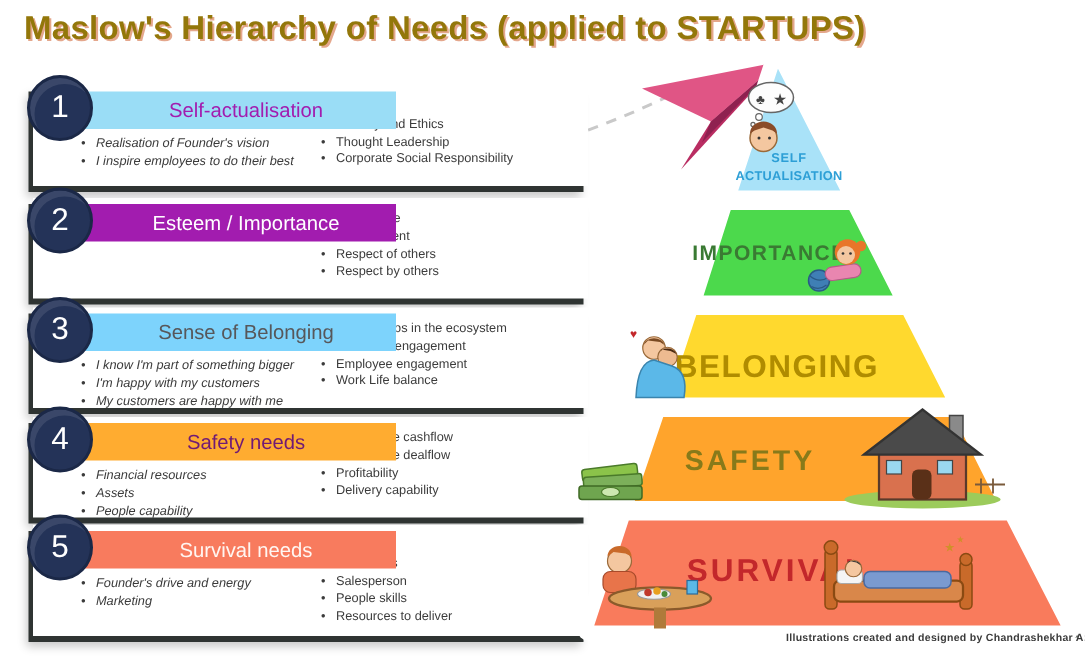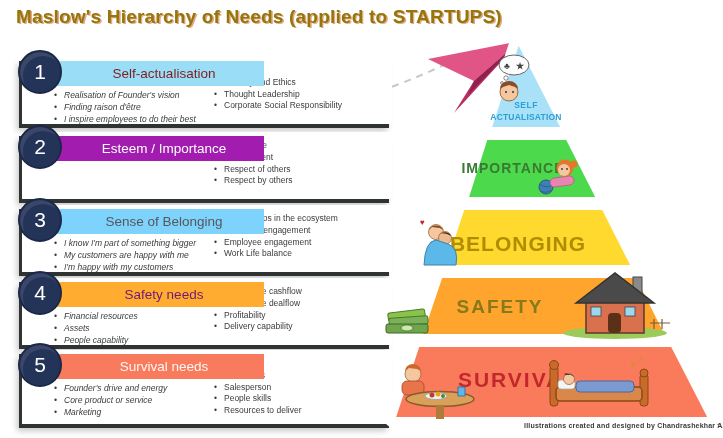--- a/index.html
+++ b/index.html
@@ -1,27 +1,27 @@
 <!DOCTYPE html>
 <html><head>
 <meta charset="utf-8">
 <style>
   html,body{margin:0;padding:0;background:#fff;}
   .stage{position:relative;width:723px;height:438px;background:#ffffff;overflow:hidden;
          font-family:"Liberation Sans",sans-serif;}
-  .title{position:absolute;left:16px;top:6px;font-size:19px;font-weight:bold;color:#93770A;
+  .title{position:absolute;left:16px;top:6px;font-size:22px;font-weight:bold;color:#93770A;
          letter-spacing:.2px;text-shadow:1.4px 1.4px 0 rgba(205,95,45,.55);white-space:nowrap;}
   
   .card{position:absolute;left:22px;width:370px;background:#fff;
         box-shadow:-3px 4px 0 #2F3432, -5px 7px 6px rgba(0,0,0,.22);}
   .r1{top:57px;height:67px}.r2{top:132px;height:67px}.r3{top:205px;height:67px}
   .r4{top:278px;height:67px}.r5{top:350px;height:74px}
   .bar{position:absolute;left:8px;top:4px;width:234px;height:25px;display:flex;align-items:center;
        justify-content:center;padding-left:34px;box-sizing:border-box;font-size:13.5px;z-index:1;}
-  .r1 .bar{background:#9ADDF6;color:#7f1d1d}
+  .r1 .bar{background:#9ADDF6;color:#a21caf}
   .r2 .bar{background:#a21caf;color:#FFFFFF}
   .r3 .bar{background:#7dd3fc;color:#57575A}
   .r4 .bar{background:#FFAC30;color:#701a75}
   .r5 .bar{background:#F87B5E;color:#FFF6F2}
   .fold{position:absolute;left:3px;top:-4px;width:0;height:0;border-left:12px solid transparent;z-index:0;}
   .r1 .fold{border-bottom:9px solid #9A2B50}.r2 .fold{border-bottom:9px solid #24536B}
   .r3 .fold{border-bottom:9px solid #A9A11C}.r4 .fold{border-bottom:9px solid #4B4237}
   .r5 .fold{border-bottom:9px solid #4B4237}
   .num{position:absolute;left:-4px;top:-7px;width:44px;height:44px;border-radius:50%;background:#243358;
        border:2px solid #1B2847;box-sizing:border-box;color:#fff;display:flex;align-items:center;
@@ -49,21 +49,20 @@
   <svg class="dash" viewBox="0 0 280 62">
     <path d="M 8,46 C 90,68 172,54 268,8" fill="none" stroke="#C9C9C9" stroke-width="2" stroke-dasharray="7 6"></path>
   </svg>
 
   <div class="card r1">
     <div class="fold"></div>
     <div class="num">1</div>
     <div class="bar">Self-actualisation</div>
     <ul class="bul bul-left">
       <li>Realisation of Founder's vision</li>
-      <li>Finding raison d'être</li>
       <li>I inspire employees to do their best</li>
     </ul>
     <ul class="bul bul-right">
       <li>Creativity</li>
       <li>Morality and Ethics</li>
       <li>Thought Leadership</li>
       <li>Corporate Social Responsibility</li>
     </ul>
   </div>
 
@@ -78,22 +77,22 @@
       <li>Respect by others</li>
     </ul>
   </div>
 
   <div class="card r3">
     <div class="fold"></div>
     <div class="num">3</div>
     <div class="bar">Sense of Belonging</div>
     <ul class="bul bul-left">
       <li>I know I'm part of something bigger</li>
+      <li>I'm happy with my customers</li>
       <li>My customers are happy with me</li>
-      <li>I'm happy with my customers</li>
     </ul>
     <ul class="bul bul-right">
       <li>Partnerships in the ecosystem</li>
       <li>Customer engagement</li>
       <li>Employee engagement</li>
       <li>Work Life balance</li>
     </ul>
   </div>
 
   <div class="card r4">
@@ -112,21 +111,20 @@
       <li>Delivery capability</li>
     </ul>
   </div>
 
   <div class="card r5">
     <div class="fold"></div>
     <div class="num">5</div>
     <div class="bar">Survival needs</div>
     <ul class="bul bul-left">
       <li>Founder's drive and energy</li>
-      <li>Core product or service</li>
       <li>Marketing</li>
     </ul>
     <ul class="bul bul-right">
       <li>Cash</li>
       <li>Customers</li>
       <li>Salesperson</li>
       <li>People skills</li>
       <li>Resources to deliver</li>
     </ul>
   </div>

